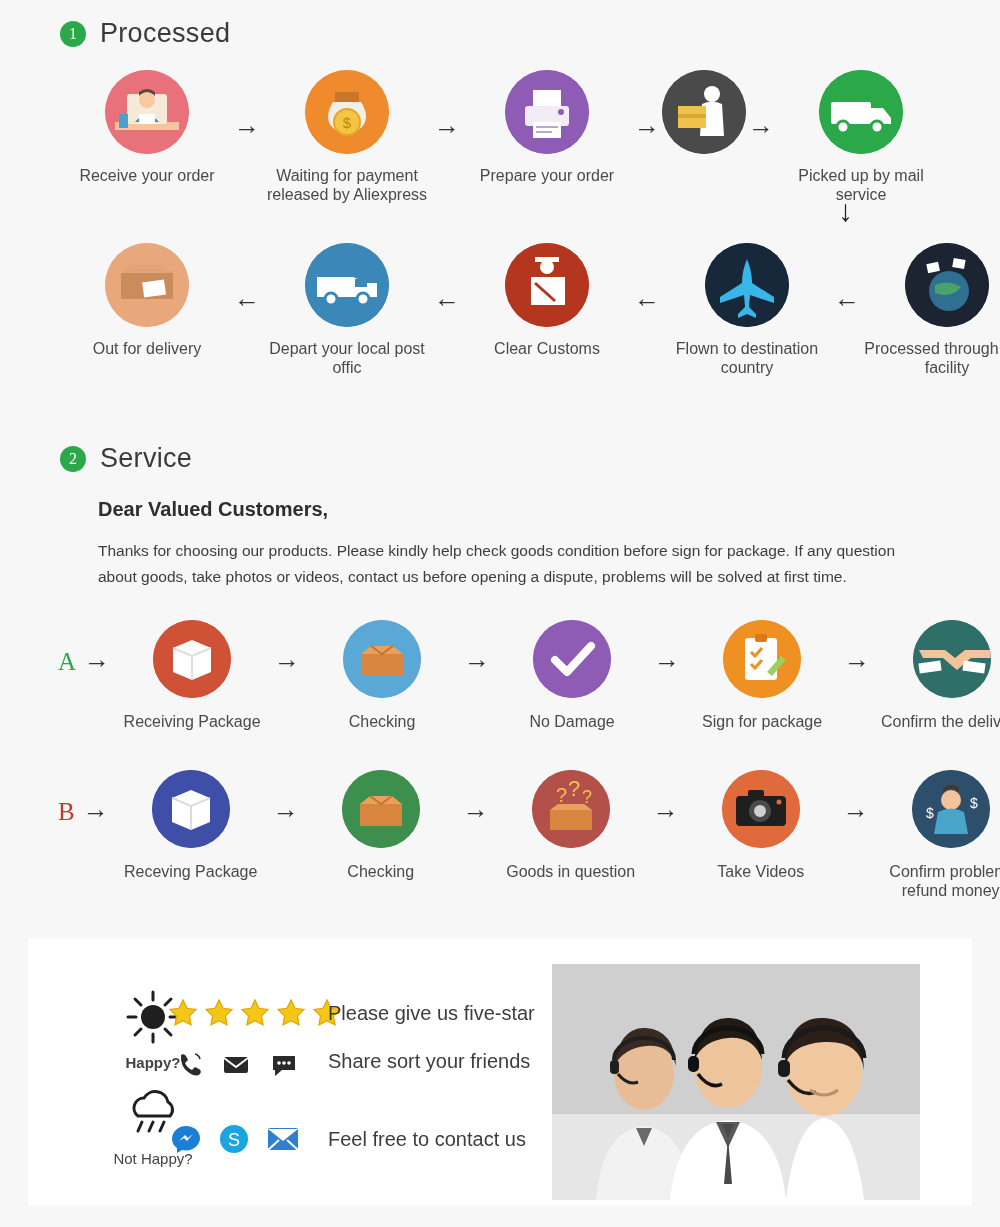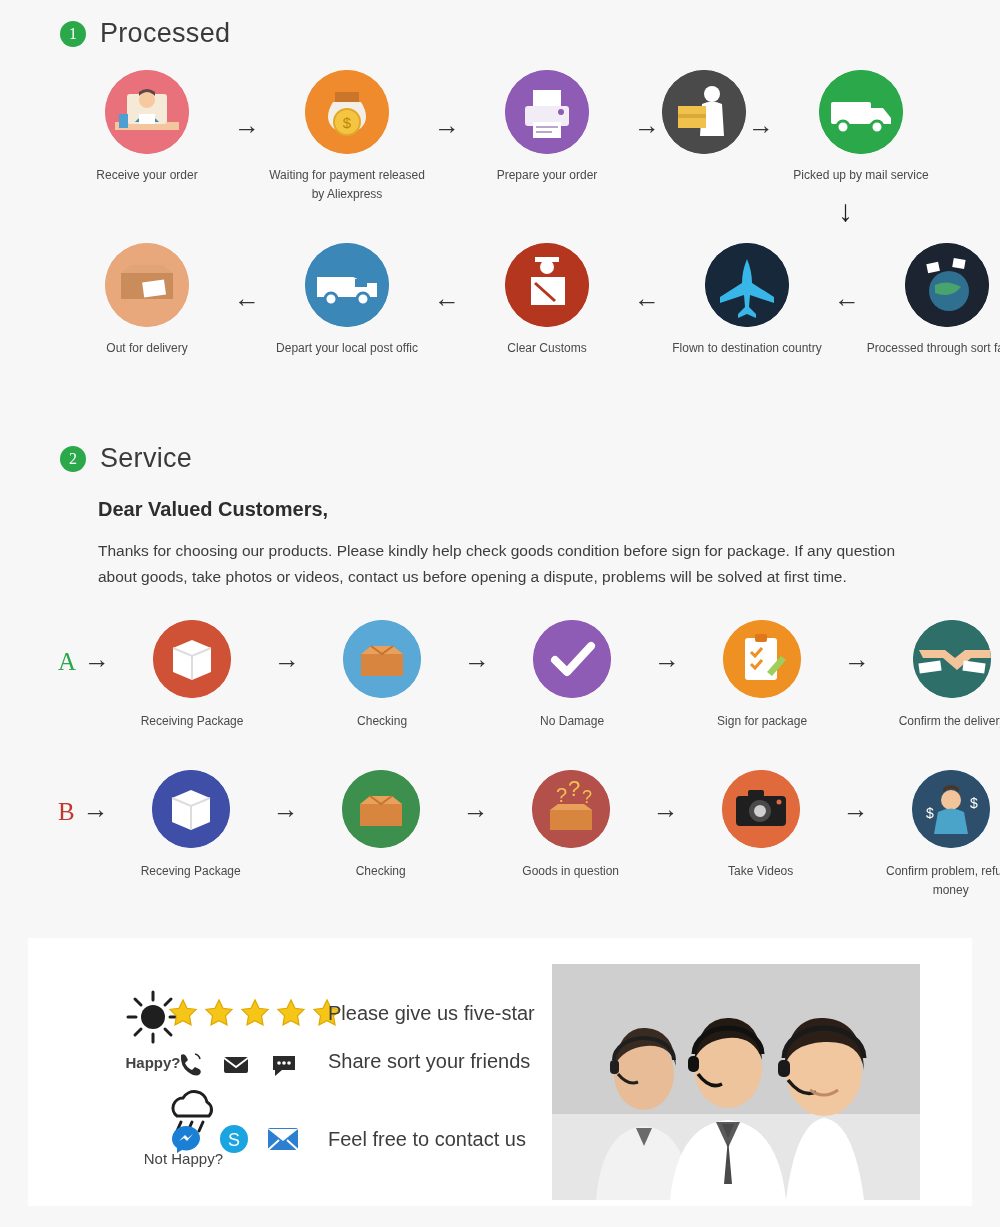--- a/index.html
+++ b/index.html
@@ -22,21 +22,21 @@
   }
   .sec-title { font-size: 27px; color: #3a3a3a; letter-spacing: .3px; }
 
   #shipping-head { position: absolute; left: 60px; top: 18px; }
   #service-head  { position: absolute; left: 60px; top: 443px; }
 
   
   .flow { position: absolute; display: flex; align-items: flex-start; }
   .step { display: flex; flex-direction: column; align-items: center; }
   .step .cap {
-    margin-top: 12px; font-size: 12px; color: #4a4a4a; text-align: center;
+    margin-top: 12px; font-size: 16px; color: #4a4a4a; text-align: center;
     line-height: 19px; width: 170px;
   }
   .arrow {
     font-size: 26px; color: #333; line-height: 1;
     display: flex; align-items: center; height: 110px;
     padding: 0 2px;
   }
   .circle {
     width: 84px; height: 84px; border-radius: 50%;
     display: flex; align-items: center; justify-content: center;
@@ -76,21 +76,21 @@
   .abrow .step .cap { width: 160px; margin-top: 14px; }
   .abrow .circle { width: 78px; height: 78px; }
   .abrow .arrow { height: 78px; }
 
   
   .panel {
     position: absolute; left: 28px; top: 938px;
     width: 944px; height: 268px; background: #fff;
   }
   .happy-col { position: absolute; left: 60px; top: 50px; width: 130px; text-align: center; font-weight: bold; }
-  .nothappy-col { position: absolute; left: 55px; top: 148px; width: 140px; text-align: right; }
+  .nothappy-col { position: absolute; left: 55px; top: 148px; width: 140px; text-align: center; }
   .mood-cap { font-size: 15px; color: #444; margin-top: 4px; }
 
   .stars { position: absolute; left: 140px; top: 60px; display: flex; gap: 6px; }
   .star { width: 30px; height: 30px; }
   .socialrow1 { position: absolute; left: 145px; top: 112px; display: flex; gap: 18px; align-items: center; }
   .socialrow2 { position: absolute; left: 142px; top: 185px; display: flex; gap: 16px; align-items: center; }
   .msg { position: absolute; font-size: 20px; color: #3d3d3d; }
   #msg1 { left: 300px; top: 64px; }
   #msg2 { left: 300px; top: 112px; }
   #msg3 { left: 300px; top: 190px; }

